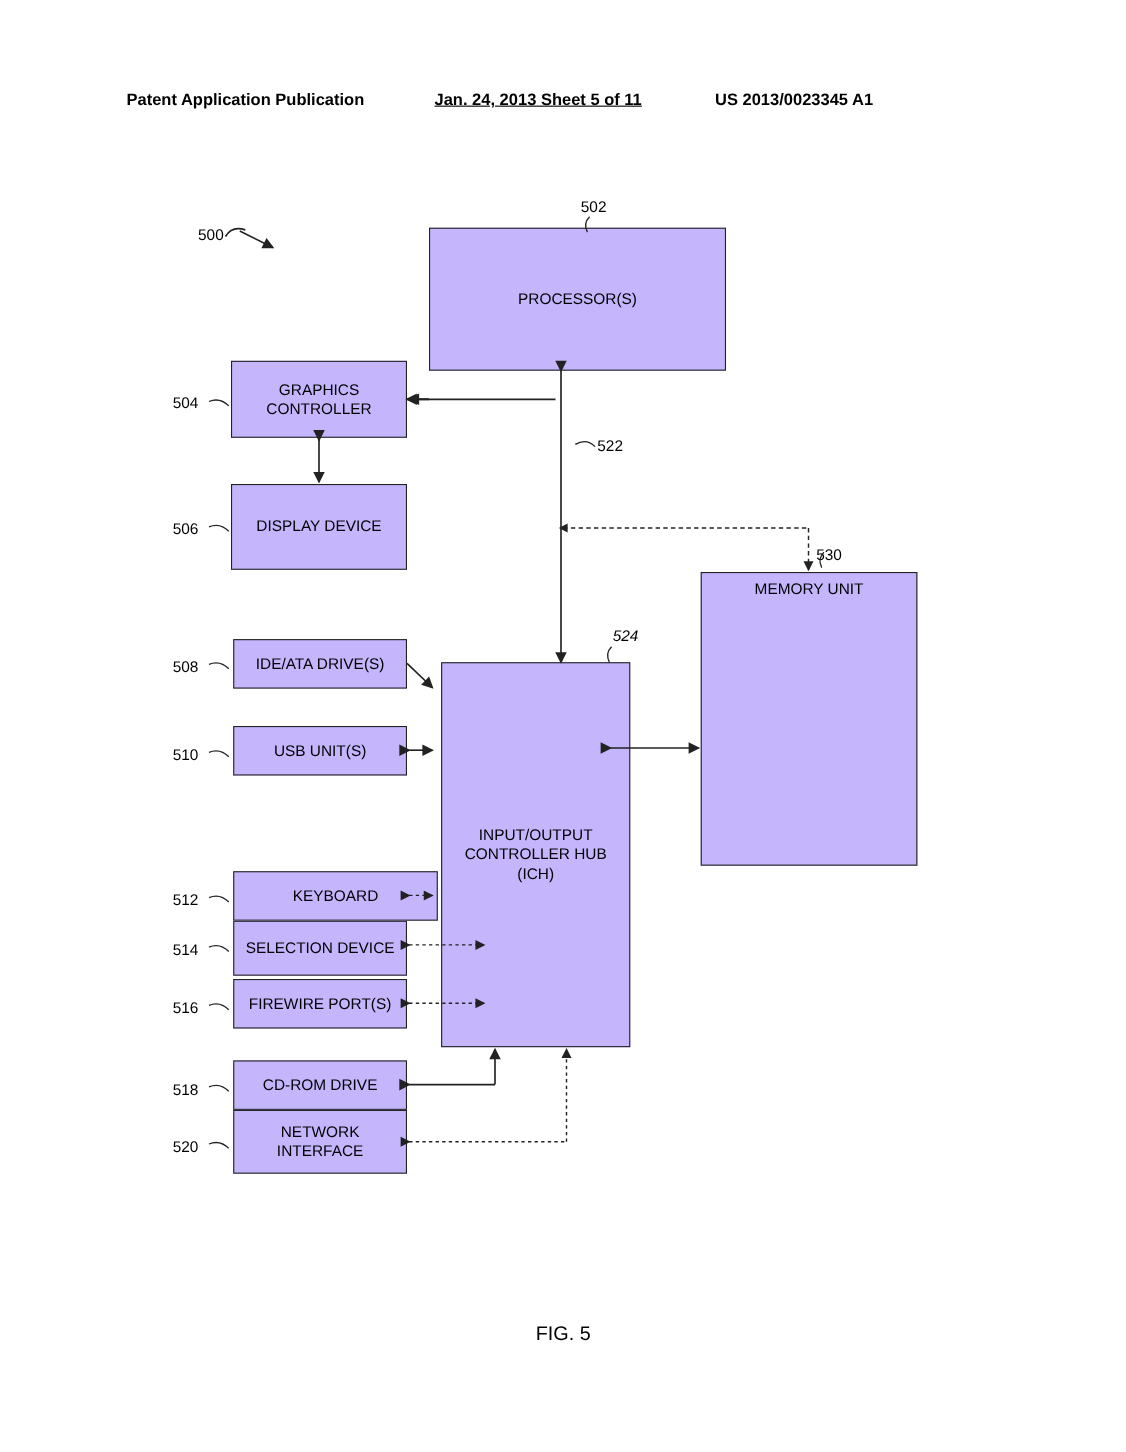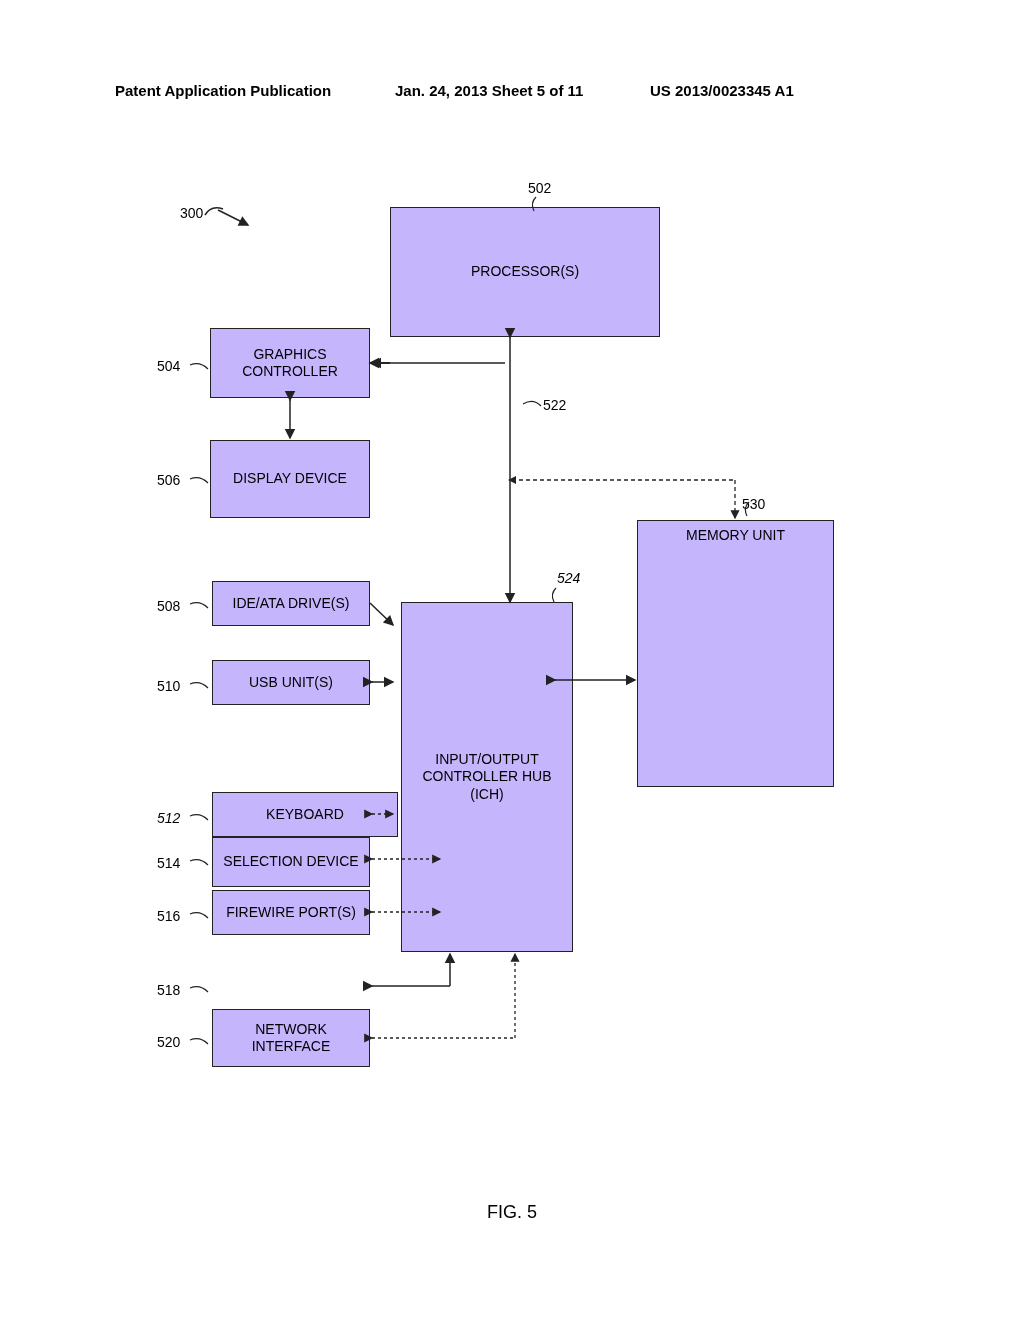--- a/index.html
+++ b/index.html
@@ -13,21 +13,21 @@
   }
   .header {
     position: absolute;
     top: 82px;
     left: 0;
     width: 1024px;
     font-size: 15px;
     font-weight: bold;
   }
   .header .left { position: absolute; left: 115px; }
-  .header .center { position: absolute; left: 395px; }
+  .header .center { position: absolute; left: 395px; text-decoration: underline; }
   .header .right { position: absolute; left: 650px; }
   .diagram {
     position: absolute;
     left: 0; top: 0;
     width: 1024px;
     height: 1320px;
   }
   .box {
     position: absolute;
     border: 1.5px solid #222;
@@ -62,21 +62,21 @@
 <body>
 
 <div class="header">
   <div class="left">Patent Application Publication</div>
   <div class="center">Jan. 24, 2013  Sheet 5 of 11</div>
   <div class="right">US 2013/0023345 A1</div>
 </div>
 
 <div class="diagram">
 
-  <div class="lead" style="left:180px; top:205px;">300</div>
+  <div class="lead" style="left:180px; top:205px;">500</div>
 
   <div class="lead" style="left:528px; top:180px;">502</div>
   <div class="box" style="left:390px; top:207px; width:270px; height:130px;">
     <span>PROCESSOR(S)</span>
   </div>
 
   <div class="lead" style="left:157px; top:358px;">504</div>
   <div class="box" style="left:210px; top:328px; width:160px; height:70px;">
     <span>GRAPHICS CONTROLLER</span>
   </div>
@@ -102,36 +102,39 @@
   <div class="lead" style="left:157px; top:598px;">508</div>
   <div class="box" style="left:212px; top:581px; width:158px; height:45px;">
     <span>IDE/ATA DRIVE(S)</span>
   </div>
 
   <div class="lead" style="left:157px; top:678px;">510</div>
   <div class="box" style="left:212px; top:660px; width:158px; height:45px;">
     <span>USB UNIT(S)</span>
   </div>
 
-  <div class="lead" style="left:157px; top:810px;font-style:italic;">512</div>
+  <div class="lead" style="left:157px; top:810px;">512</div>
   <div class="box" style="left:212px; top:792px; width:186px; height:45px;">
     <span>KEYBOARD</span>
   </div>
 
   <div class="lead" style="left:157px; top:855px;">514</div>
   <div class="box" style="left:212px; top:837px; width:158px; height:50px;">
     <span>SELECTION DEVICE</span>
   </div>
 
   <div class="lead" style="left:157px; top:908px;">516</div>
   <div class="box" style="left:212px; top:890px; width:158px; height:45px;">
     <span>FIREWIRE PORT(S)</span>
   </div>
 
   <div class="lead" style="left:157px; top:982px;">518</div>
+  <div class="box" style="left:212px; top:964px; width:158px; height:45px;">
+    <span>CD-ROM DRIVE</span>
+  </div>
 
   <div class="lead" style="left:157px; top:1034px;">520</div>
   <div class="box" style="left:212px; top:1009px; width:158px; height:58px;">
     <span>NETWORK INTERFACE</span>
   </div>
 
   <svg class="connectors">
     <defs>
       <marker id="arr" markerWidth="9" markerHeight="9" refX="7" refY="4.5" orient="auto" markerUnits="strokeWidth">
         <path d="M1,1 L8,4.5 L1,8 z" fill="#222"></path>

